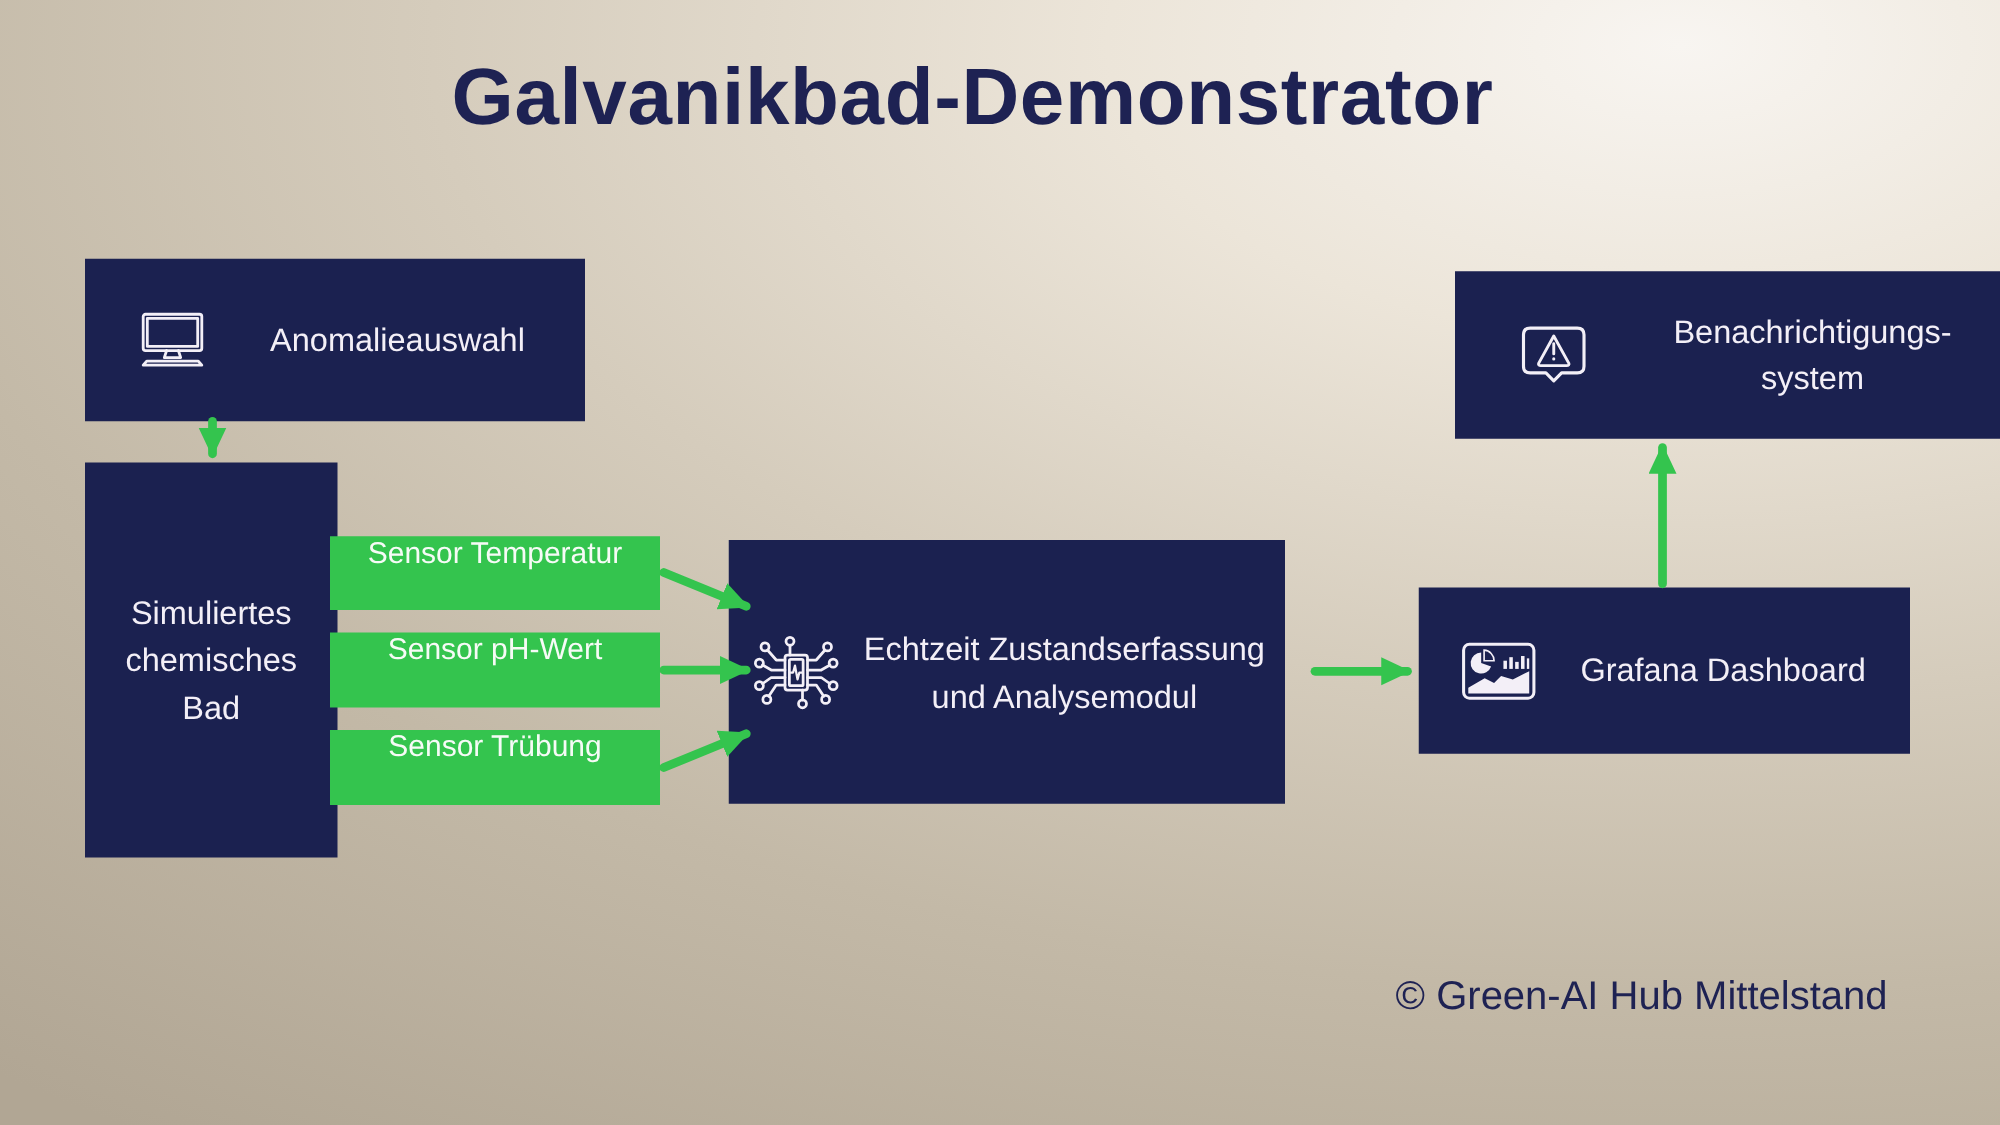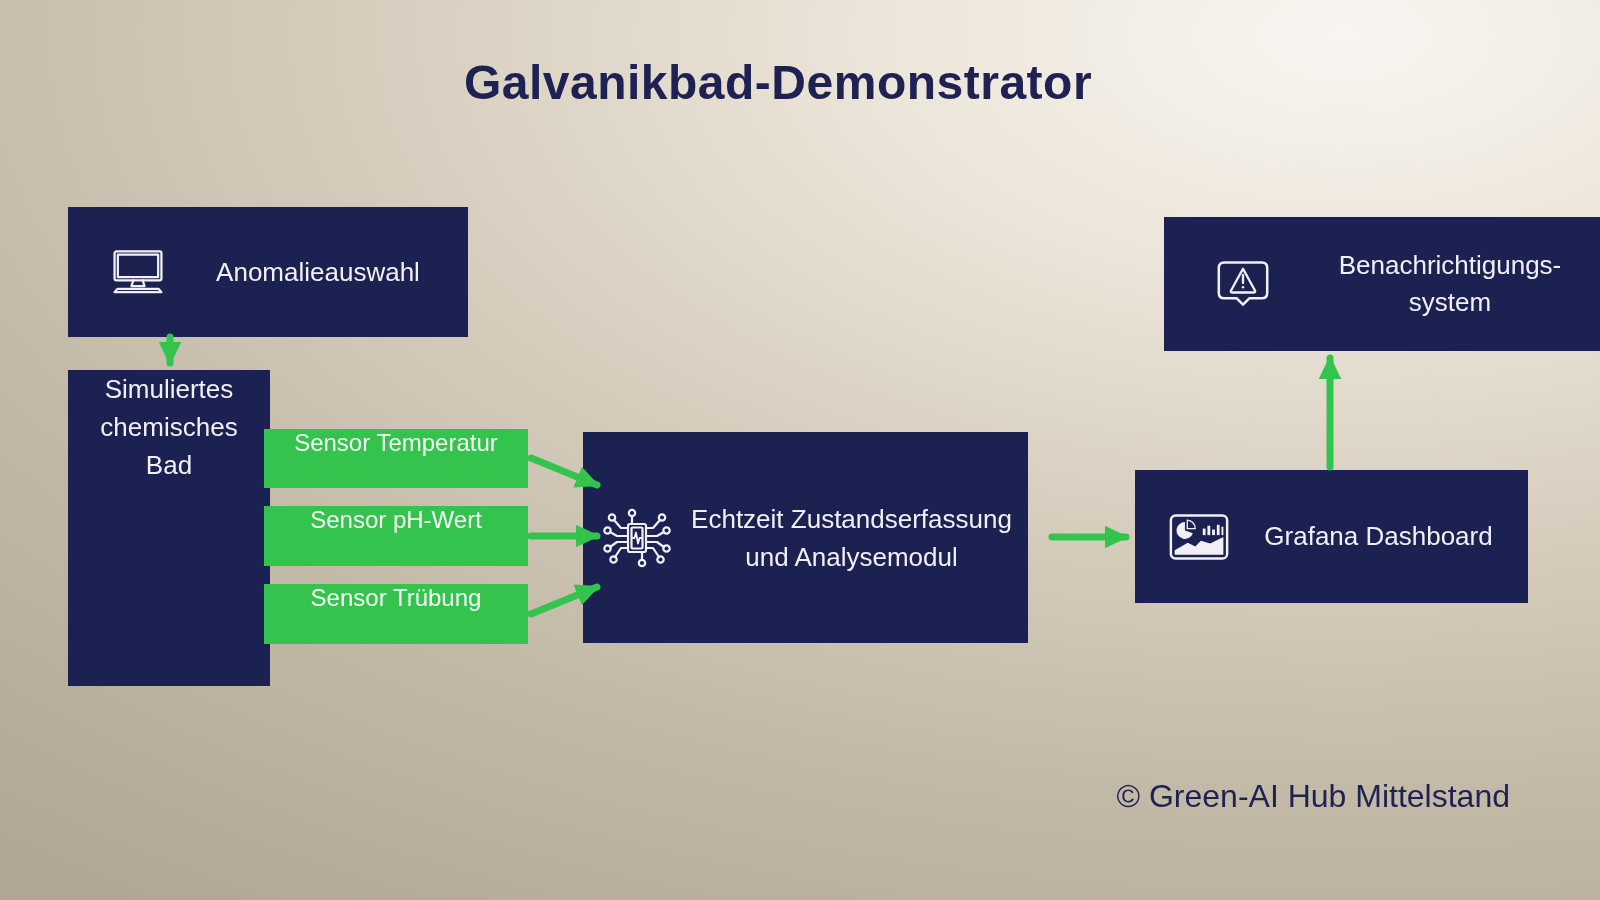--- a/index.html
+++ b/index.html
@@ -4,34 +4,34 @@
 <style>
   html,body{margin:0;padding:0;background:#888;}
   .canvas{
     position:relative;width:1600px;height:900px;overflow:hidden;
     font-family:"Liberation Sans", sans-serif;
     background:
       radial-gradient(130% 120% at 84% 4%,
         #f8f5f1 0%, #ece5d9 22%, #d5ccbc 48%, #c3b9a7 70%, #b1a694 100%);
   }
   .title{
-    position:absolute;left:0;top:55px;width:1556px;text-align:center;
-    font-size:48px;font-weight:700;color:#1e2253;letter-spacing:.5px;
+    position:absolute;left:0;top:40px;width:1556px;text-align:center;
+    font-size:64px;font-weight:700;color:#1e2253;letter-spacing:.5px;
   }
   .node{
     position:absolute;background:#1b2150;color:#f3eff7;
     display:flex;align-items:center;box-sizing:border-box;
   }
   .node .txt{flex:1;text-align:center;font-size:26px;line-height:37px;}
   .sensor{
     position:absolute;background:#34c44e;color:#f6fbf6;
     display:flex;justify-content:center;
     font-size:24px;box-sizing:border-box;
   }
-  .bath{flex-direction:column;justify-content:flex-start;}
+  .bath{flex-direction:column;justify-content:center;}
   .bath .txt{flex:0 0 auto;line-height:38px;}
   .copyright{
     position:absolute;top:778px;right:90px;font-size:32px;color:#1e2253;
   }
   .icon{flex:0 0 auto;display:block;}
   svg{display:block;}
   .arrows{position:absolute;left:0;top:0;pointer-events:none;}
 </style>
 </head>
 <body>

